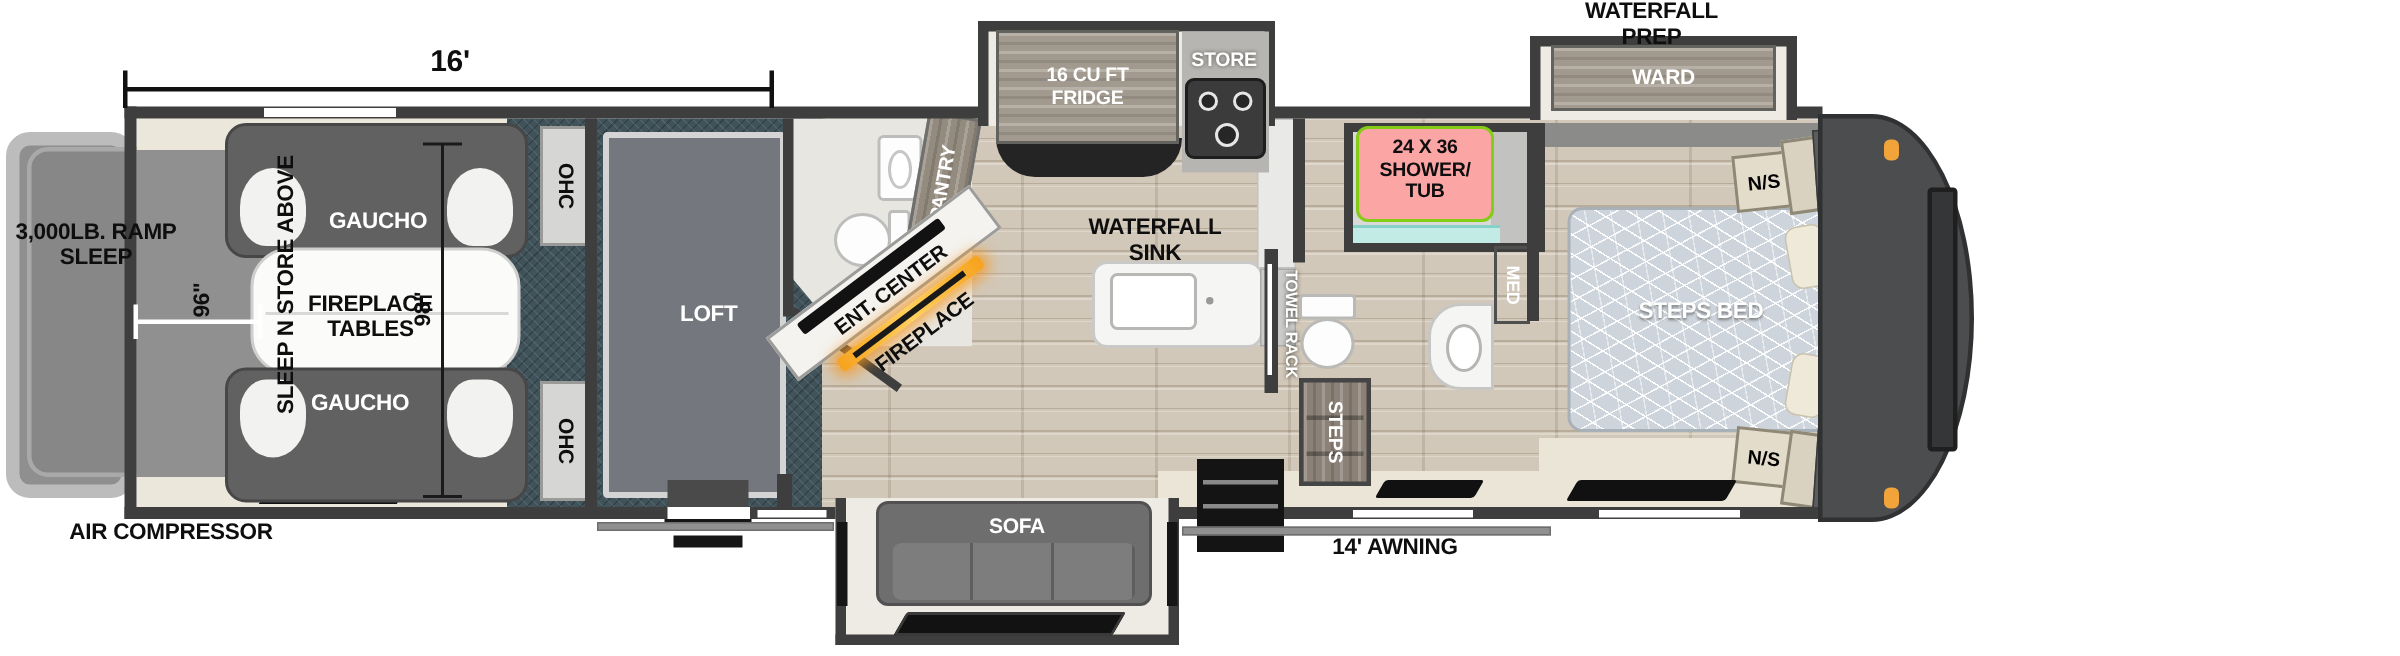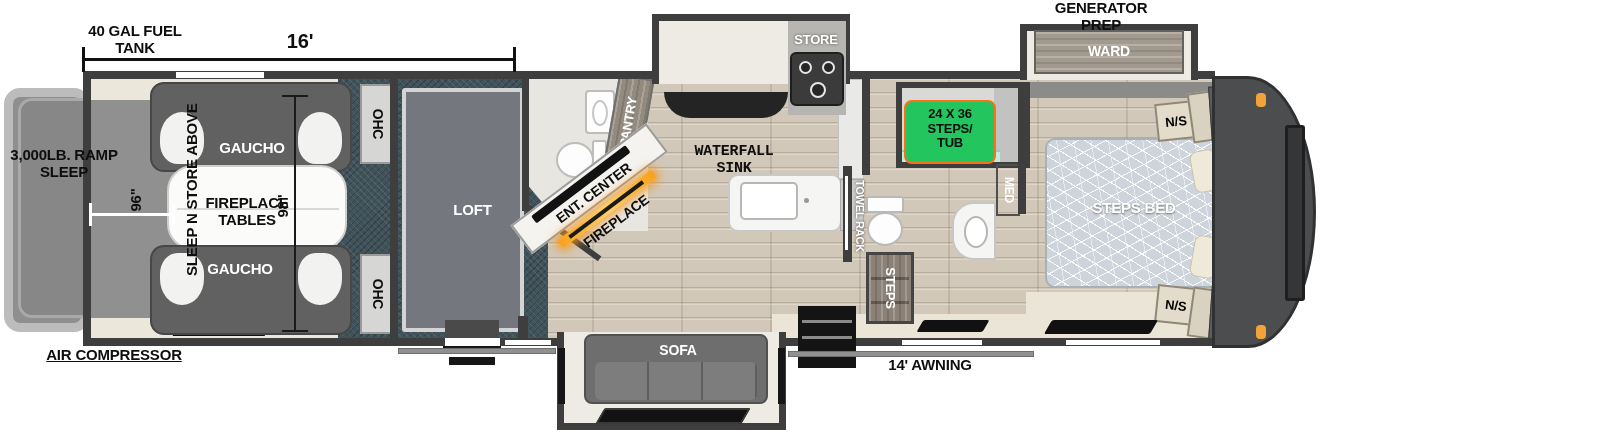--- a/index.html
+++ b/index.html
@@ -109,34 +109,34 @@
     <div class="abs" style="left:28px;top:40px;width:118px;height:10px;background:linear-gradient(90deg,#f6a21e,#ffd05c,#f6a21e);box-shadow:0 0 9px 4px rgba(246,150,30,.75);border-radius:3px;">
       <div class="abs" style="left:12px;top:3px;width:92px;height:4px;background:#1a1a1a;"></div>
     </div>
     <div class="cl" style="left:22px;top:53px;width:130px;font-size:14px;">FIREPLACE</div>
   </div>
 
   <div class="abs" style="left:728px;top:174px;width:114px;height:58px;background:#f5f5f3;border:2px solid #c9c9c7;border-radius:10px;">
     <div class="abs" style="left:10px;top:6px;width:58px;height:38px;background:#fff;border:2px solid #b7b7b5;border-radius:5px;"></div>
     <div class="abs" style="left:74px;top:22px;width:5px;height:5px;background:#999;border-radius:50%;"></div>
   </div>
-  <div class="cl" style="left:676px;top:144px;width:116px;font-family:Liberation Mono, monospace;">WATERFALL SINK</div>
+  <div class="cl" style="left:712px;top:144px;width:116px;">WATERFALL SINK</div>
 
   <div class="abs" style="left:838px;top:79px;width:26px;height:100px;background:#e9e9e7;border:1px solid #c2c2c0;"></div>
   <div class="abs" style="left:840px;top:179px;width:24px;height:52px;background:#cbcbc9;border:1px solid #a9a9a7;"></div>
   <div class="wall" style="left:862px;top:79px;width:8px;height:96px;"></div>
 
   <div class="abs" style="left:896px;top:82px;width:134px;height:86px;background:#d9d9d7;border:6px solid #3e3e3e;">
     <div class="abs" style="right:0;top:0;width:30px;height:74px;background:#c2c2c0;"></div>
   </div>
   <div class="abs" style="left:902px;top:150px;width:98px;height:12px;background:#c2ebe6;border-top:2px solid #86d2c9;"></div>
-  <div class="abs" style="left:904px;top:100px;width:92px;height:64px;background:#22c55e;border:2px solid #f97316;border-radius:8px;">
+  <div class="abs" style="left:904px;top:84px;width:92px;height:64px;background:#fca5a5;border:2px solid #84cc16;border-radius:8px;">
     <div class="cl" style="left:4px;top:5px;width:80px;font-size:13px;">
       <span style="display:block;">24 X 36</span>
-      <span style="display:block;">STEPS/</span>
+      <span style="display:block;">SHOWER/</span>
       <span style="display:block;">TUB</span>
     </div>
   </div>
 
   <div class="wall" style="left:843px;top:166px;width:9px;height:96px;"></div>
   <div class="abs" style="left:845px;top:176px;width:3px;height:74px;background:#fff;"></div>
   <div class="cl w r90" style="left:860px;top:216px;font-size:11px;text-shadow:0 0 3px rgba(0,0,0,.7);">TOWEL RACK</div>
 
   <div class="abs" style="left:866px;top:196px;width:38px;height:17px;background:#fdfdfd;border:2px solid #b9b9b7;border-radius:3px;"></div>
   <div class="abs" style="left:867px;top:212px;width:36px;height:34px;background:#fdfdfd;border:2px solid #b9b9b7;border-radius:50%;"></div>
@@ -192,20 +192,23 @@
   <div class="wall" style="left:518px;top:316px;width:10px;height:22px;"></div>
 
   <div class="abs" style="left:176px;top:72px;width:88px;height:6px;background:#fff;"></div>
   <div class="abs" style="left:505px;top:340px;width:46px;height:5px;background:#fff;"></div>
   <div class="abs" style="left:902px;top:340px;width:80px;height:5px;background:#fff;"></div>
   <div class="abs" style="left:1066px;top:340px;width:94px;height:5px;background:#fff;"></div>
 
   <div class="abs" style="left:652px;top:14px;width:198px;height:70px;background:#eeebe5;border:7px solid #3e3e3e;border-bottom:none;"></div>
   <div class="abs" style="left:664px;top:92px;width:124px;height:26px;background:#242424;border-radius:0 0 48px 48px;"></div>
   <div class="abs" style="left:788px;top:21px;width:58px;height:94px;background:#b7b5b1;"></div>
+  <div class="abs woodh fc" style="left:664px;top:20px;width:122px;height:76px;border:2px solid #62625f;">
+    <span class="cl w" style="position:static;width:90px;font-size:13px;">16 CU FT FRIDGE</span>
+  </div>
   <div class="abs" style="left:790px;top:52px;width:54px;height:54px;background:#3b3b3b;border:2px solid #1e1e1e;border-radius:6px;">
     <div class="burner" style="left:7px;top:7px;width:13px;height:13px;"></div>
     <div class="burner" style="left:30px;top:7px;width:13px;height:13px;"></div>
     <div class="burner" style="left:18px;top:28px;width:16px;height:16px;"></div>
   </div>
   <div class="cl w" style="left:780px;top:33px;width:72px;font-size:13px;text-shadow:0 0 3px rgba(0,0,0,.55);">STORE</div>
 
   <div class="abs" style="left:1020px;top:24px;width:178px;height:56px;background:#eeebe5;border:7px solid #3e3e3e;border-bottom:none;"></div>
   <div class="abs woodh fc" style="left:1034px;top:30px;width:150px;height:44px;border:2px solid #62625f;">
     <span class="cl w" style="position:static;font-size:14px;">WARD</span>
@@ -237,24 +240,23 @@
   <div class="abs" style="left:1212px;top:76px;width:104px;height:272px;background:#4b4d4f;border:3px solid #303132;border-radius:0 70px 70px 0 / 0 140px 140px 0;">
     <div class="abs" style="left:70px;top:46px;width:20px;height:176px;background:#353637;border:3px solid #1f1f1f;border-radius:3px;"></div>
     <div class="abs" style="left:41px;top:14px;width:10px;height:14px;background:#f2a43a;border-radius:4px;"></div>
     <div class="abs" style="left:41px;top:246px;width:10px;height:14px;background:#f2a43a;border-radius:4px;"></div>
   </div>
 
   <div class="abs" style="left:83px;top:58px;width:432px;height:3px;background:#111;"></div>
   <div class="abs" style="left:82px;top:47px;width:3px;height:25px;background:#111;"></div>
   <div class="abs" style="left:513px;top:47px;width:3px;height:25px;background:#111;"></div>
   <div class="cl" style="left:270px;top:30px;width:60px;font-size:20px;">16'</div>
-  <div class="cl" style="left:80px;top:23px;width:110px;">40 GAL FUEL TANK</div>
 
   <div class="abs" style="left:90px;top:213px;width:84px;height:3px;background:#fff;"></div>
   <div class="abs" style="left:89px;top:203px;width:3px;height:23px;background:#fff;"></div>
   <div class="abs" style="left:172px;top:203px;width:3px;height:23px;background:#fff;"></div>
   <div class="cl rm90" style="left:136px;top:200px;">96"</div>
 
   <div class="cl" style="left:8px;top:147px;width:112px;">3,000LB. RAMP SLEEP</div>
-  <div class="cl" style="left:44px;top:347px;width:140px;text-decoration:underline;">AIR COMPRESSOR</div>
-  <div class="cl" style="left:1042px;top:0px;width:118px;">GENERATOR PREP</div>
+  <div class="cl" style="left:44px;top:347px;width:140px;">AIR COMPRESSOR</div>
+  <div class="cl" style="left:1042px;top:0px;width:118px;">WATERFALL PREP</div>
 
 </div>
 
 </body></html>

